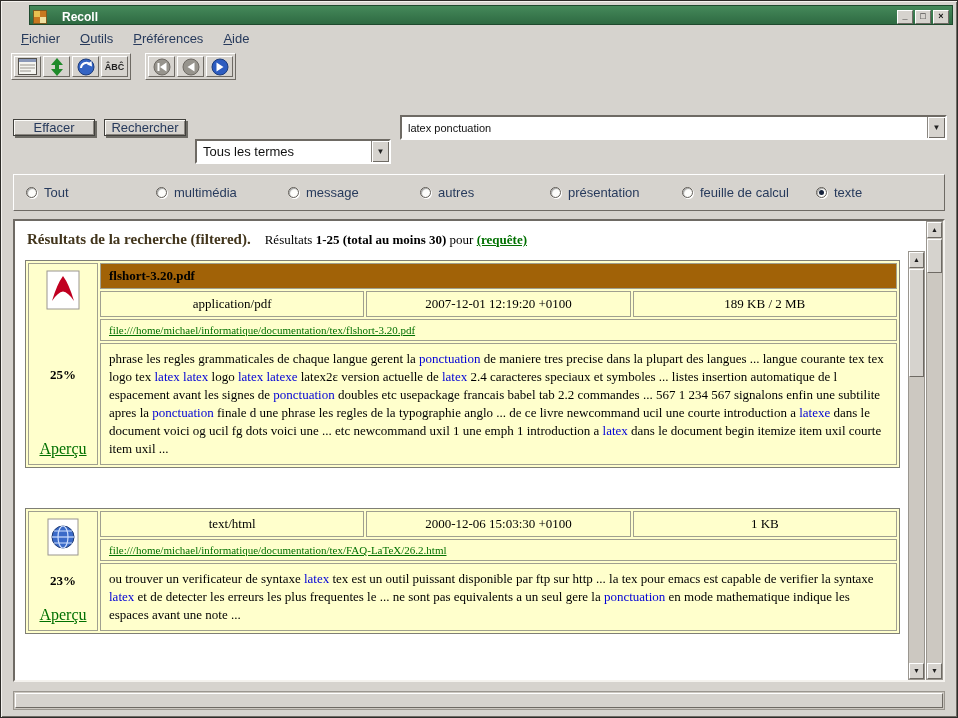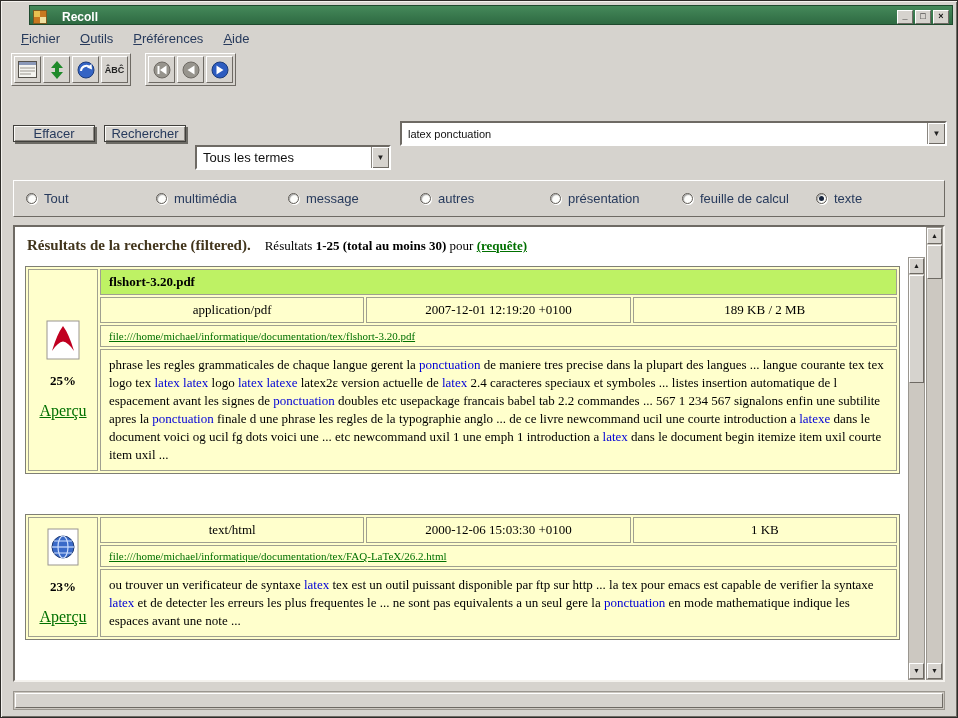--- a/index.html
+++ b/index.html
@@ -38,21 +38,21 @@
   
   .menubar { display:flex; gap:4px; padding:4px 8px 3px; font-size:13px; color:#273a5c; }
   .menu-item { padding:2px 8px; cursor:default; }
   
   .toolbar { display:flex; gap:14px; padding:2px 6px 5px; }
   .tb-frame {
     display:flex; gap:2px; padding:2px;
     border:1px solid; border-color:#ffffff #6e6a64 #6e6a64 #ffffff;
   }
   .tb-btn {
-    width:27px; height:27px; background:#d6d3ce;
+    width:27px; height:21px; background:#d6d3ce;
     border:1px solid; border-color:#ffffff #6e6a64 #6e6a64 #ffffff;
     display:flex; align-items:center; justify-content:center;
   }
   .spell-txt { font-size:9px; font-weight:bold; color:#222; letter-spacing:0; }
   
   .search-row { display:flex; gap:9px; padding:6px 6px 8px 8px; align-items:center; }
   .btn3d {
     min-width:82px; height:17px;
     background:#d6d3ce; color:#273a5c; font-size:13px;
     border:1px solid #41403c;
@@ -111,27 +111,27 @@
   .res-header b { font-weight:bold; }
   a.glink { color:#007000; text-decoration:underline; cursor:pointer; }
   a.glink.bold { font-weight:bold; }
   .result {
     display:flex; gap:2px; padding:2px; background:#ffffcc;
     border:1px solid #7f7f76;
     margin-bottom:40px;
   }
   .r-left {
     flex:0 0 70px; border:1px solid #a0a090;
-    display:flex; flex-direction:column; align-items:center; justify-content:center;
+    display:flex; flex-direction:column; align-items:center; justify-content:space-between;
     gap:13px; padding:6px 2px;
   }
   .pct { font-weight:bold; font-size:13px; color:#000; }
   .r-main { flex:1; display:flex; flex-direction:column; gap:2px; min-width:0; }
   .r-title {
-    background:#bef264; border:1px solid #a0a090;
+    background:#a16207; border:1px solid #a0a090;
     font-weight:bold; font-size:13px; color:#000;
     padding:4px 8px;
   }
   .r-meta { display:flex; gap:2px; }
   .m-cell {
     flex:1; border:1px solid #a0a090; text-align:center;
     font-size:13px; color:#000; padding:4px 4px;
     white-space:nowrap; overflow:hidden;
   }
   .r-url { border:1px solid #a0a090; padding:4px 8px; font-size:11px; white-space:nowrap; overflow:hidden; }

